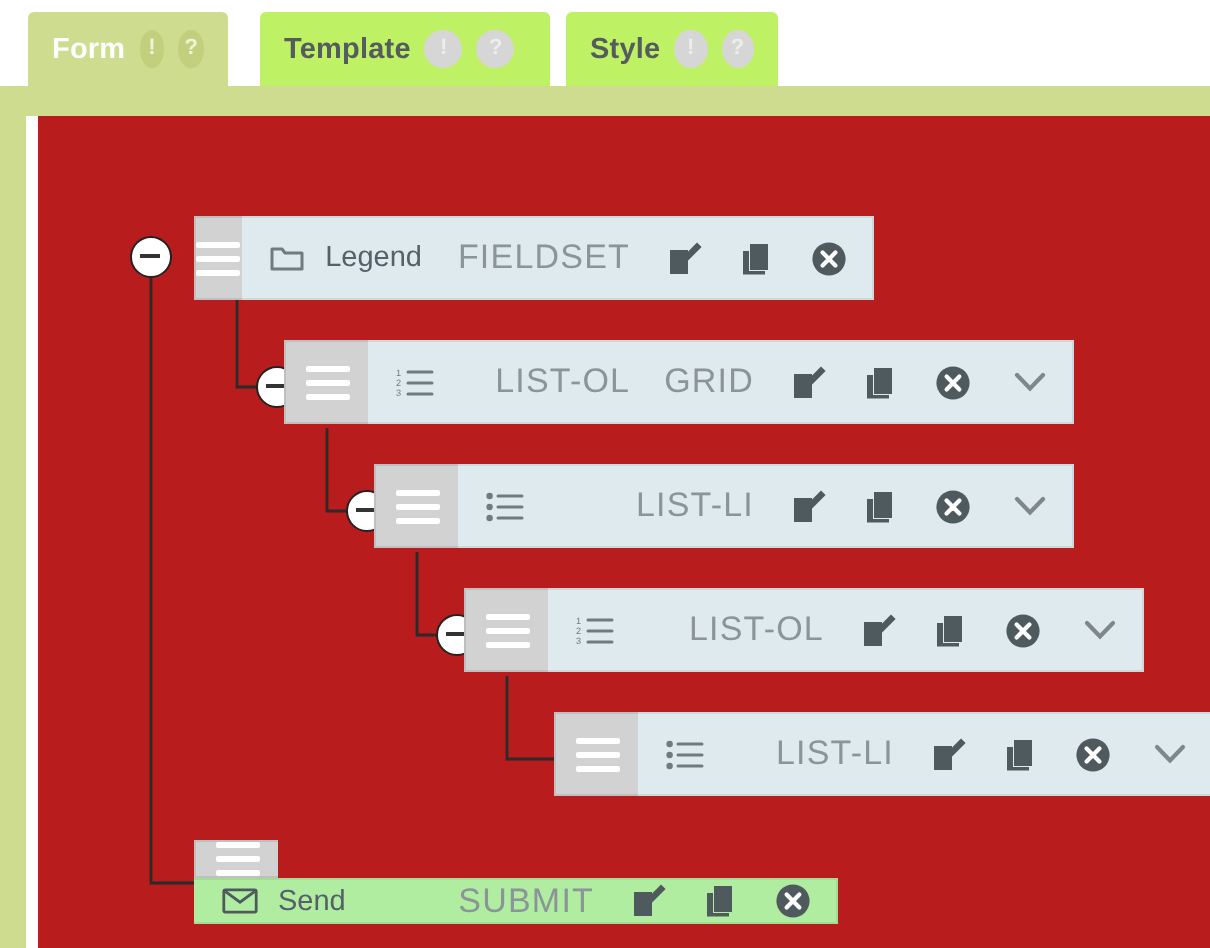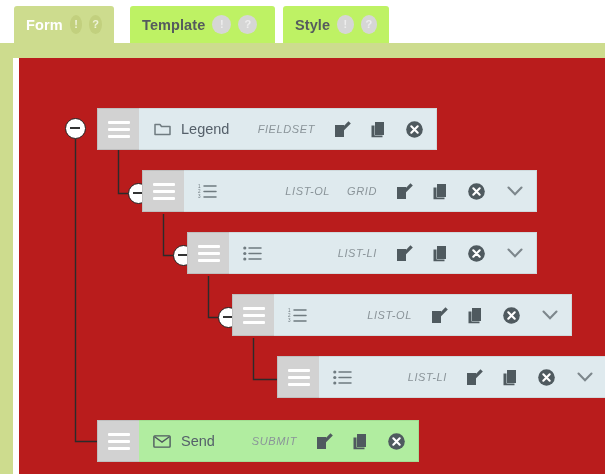--- a/index.html
+++ b/index.html
@@ -157,26 +157,25 @@
     color: #6f7b80;
     flex: none;
   }
   .row-name {
     font-size: 14.5px;
     color: #55606a;
     white-space: nowrap;
   }
   .spacer { flex: 1; }
   .type-label {
-    font-size: 11px;
+    font-size: 17px;
     color: #8a9499;
     letter-spacing: 0.6px;
     white-space: nowrap;
     margin-right: 2px;
-    font-style: italic;
   }
   .type-label + .type-label { margin-left: 6px; }
 
   .act {
     width: 21px; height: 21px;
     flex: none;
     display: flex; align-items: center; justify-content: center;
     margin-left: 6px;
     cursor: pointer;
   }
@@ -470,21 +469,21 @@
           </svg>
       </span>
       <span class="chev">
         <svg width="16" height="11" viewBox="0 0 16 11">
             <path d="M1.5 1.5L8 8.2l6.5-6.7" fill="none" stroke="#7d878c" stroke-width="2.1" stroke-linecap="round"></path>
           </svg>
       </span>
     </div>
   </div>
 
-  <div class="row" style="left:78px; top:362px; width:322px;">
+  <div class="row" style="left:78px; top:362px; width:322px;flex-direction:column;">
     <div class="handle">
       <span class="hamburger">
           <i></i>
           <i></i>
           <i></i>
         </span>
     </div>
     <div class="body green">
       <span class="lead-icon">
         <svg width="18" height="13" viewBox="0 0 18 13">

